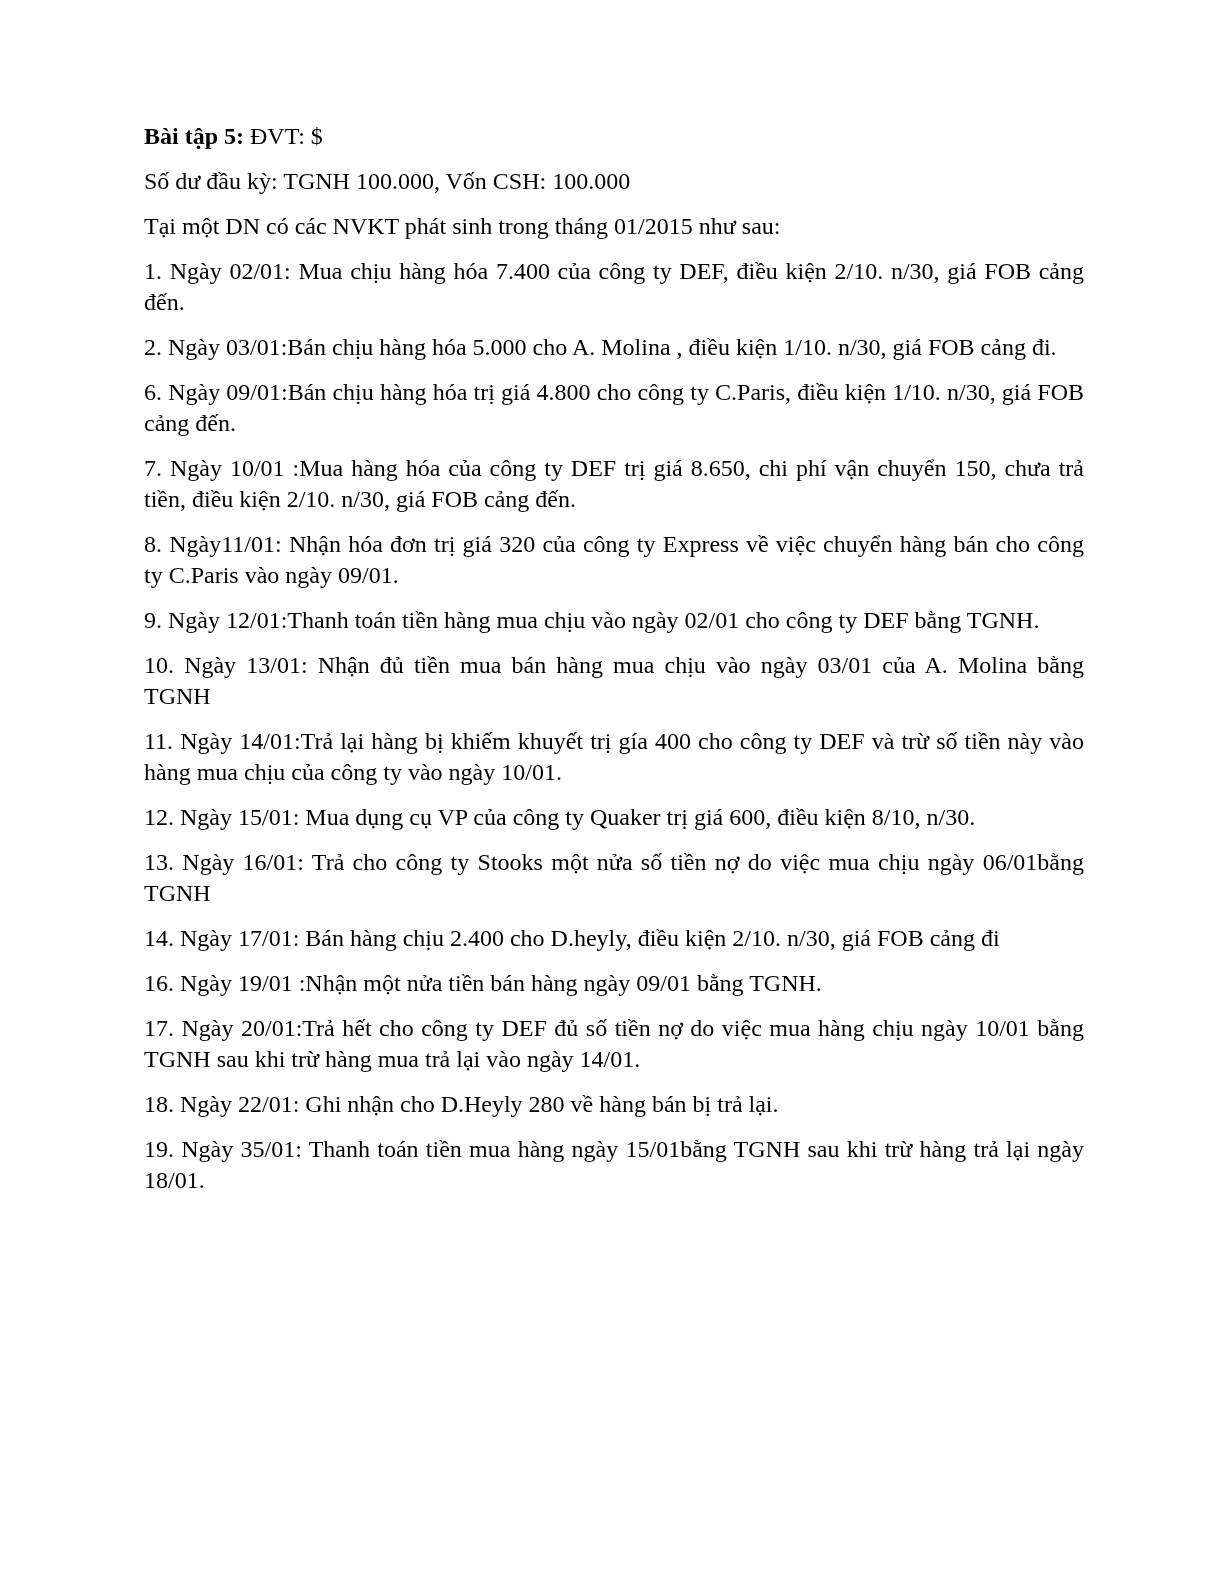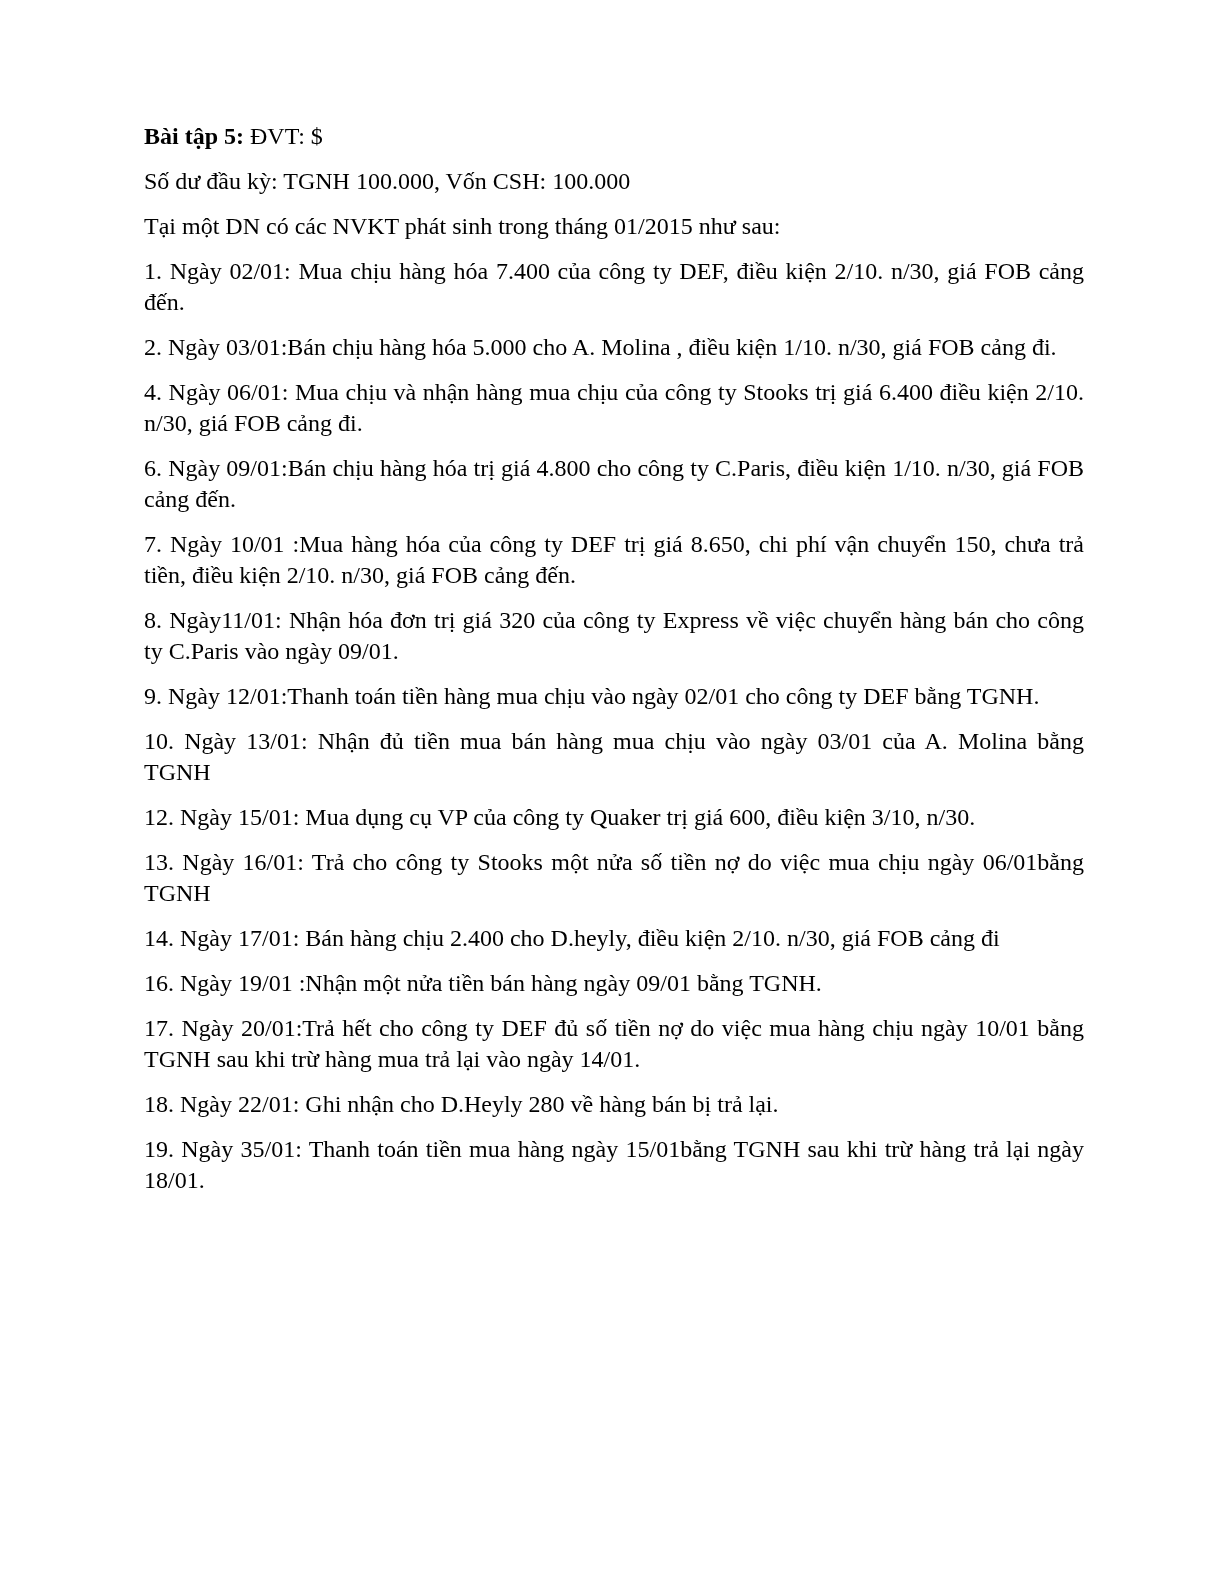--- a/index.html
+++ b/index.html
@@ -39,27 +39,27 @@
 
   <p class="para"><b>Bài tập 5:</b> <span>ĐVT: $</span></p>
 
   <p class="para">Số dư đầu kỳ: TGNH 100.000, Vốn CSH: 100.000</p>
 
   <p class="para">Tại một DN có các NVKT phát sinh trong tháng 01/2015 như sau:</p>
 
   <div>
       <p class="para">1. Ngày 02/01: Mua chịu hàng hóa 7.400 của công ty DEF, điều kiện 2/10. n/30, giá FOB cảng đến.</p>
       <p class="para">2. Ngày 03/01:Bán chịu hàng hóa 5.000 cho A. Molina , điều kiện 1/10. n/30, giá FOB cảng đi.</p>
-      <p class="para">4. Ngày 06/01: Mua chịu và nhận hàng mua chịu của công ty Stooks trị giá 6.400 điều kiện 2/10. n/30, giá FOB cảng đi.</p>
       <p class="para">6. Ngày 09/01:Bán chịu hàng hóa trị giá 4.800 cho công ty C.Paris, điều kiện 1/10. n/30, giá FOB cảng đến.</p>
       <p class="para">7. Ngày 10/01 :Mua hàng hóa của công ty DEF trị giá 8.650, chi phí vận chuyển 150, chưa trả tiền, điều kiện 2/10. n/30, giá FOB cảng đến.</p>
       <p class="para">8. Ngày11/01: Nhận hóa đơn trị giá 320 của công ty Express về việc chuyển hàng bán cho công ty C.Paris vào ngày 09/01.</p>
       <p class="para">9. Ngày 12/01:Thanh toán tiền hàng mua chịu vào ngày 02/01 cho công ty DEF bằng TGNH.</p>
       <p class="para">10. Ngày 13/01: Nhận đủ tiền mua bán hàng mua chịu vào ngày 03/01 của A. Molina bằng TGNH</p>
-      <p class="para">12. Ngày 15/01: Mua dụng cụ VP của công ty Quaker trị giá 600, điều kiện 3/10, n/30.</p>
+      <p class="para">11. Ngày 14/01:Trả lại hàng bị khiếm khuyết trị gía 400 cho công ty DEF và trừ số tiền này vào hàng mua chịu của công ty vào ngày 10/01.</p>
+      <p class="para">12. Ngày 15/01: Mua dụng cụ VP của công ty Quaker trị giá 600, điều kiện 8/10, n/30.</p>
       <p class="para">13. Ngày 16/01: Trả cho công ty Stooks một nửa số tiền nợ do việc mua chịu ngày 06/01bằng TGNH</p>
       <p class="para">14. Ngày 17/01: Bán hàng chịu 2.400 cho D.heyly, điều kiện 2/10. n/30, giá FOB cảng đi</p>
       <p class="para">16. Ngày 19/01 :Nhận một nửa tiền bán hàng ngày 09/01 bằng TGNH.</p>
       <p class="para">17. Ngày 20/01:Trả hết cho công ty DEF đủ số tiền nợ do việc mua hàng chịu ngày 10/01 bằng TGNH sau khi trừ hàng mua trả lại vào ngày 14/01.</p>
       <p class="para">18. Ngày 22/01: Ghi nhận cho D.Heyly 280 về hàng bán bị trả lại.</p>
       <p class="para">19. Ngày 35/01: Thanh toán tiền mua hàng ngày 15/01bằng TGNH sau khi trừ hàng trả lại ngày 18/01.</p>
     </div>
 
 </div>
 

